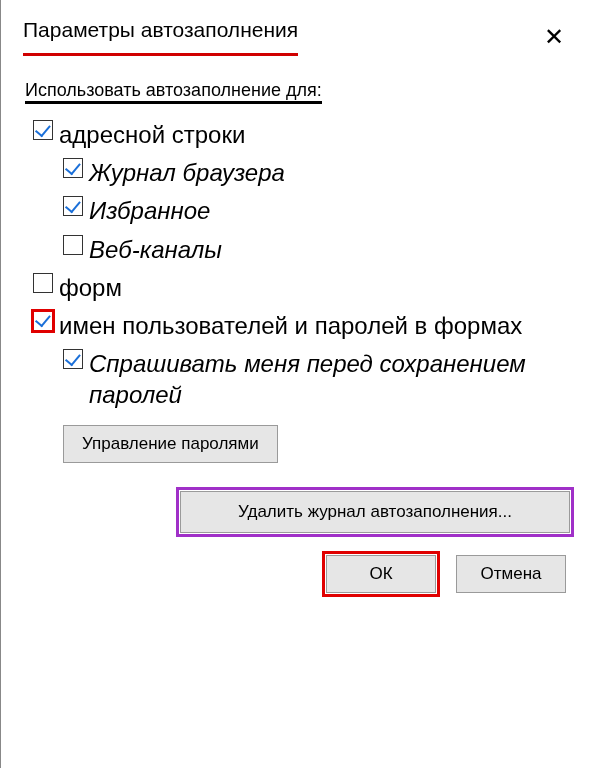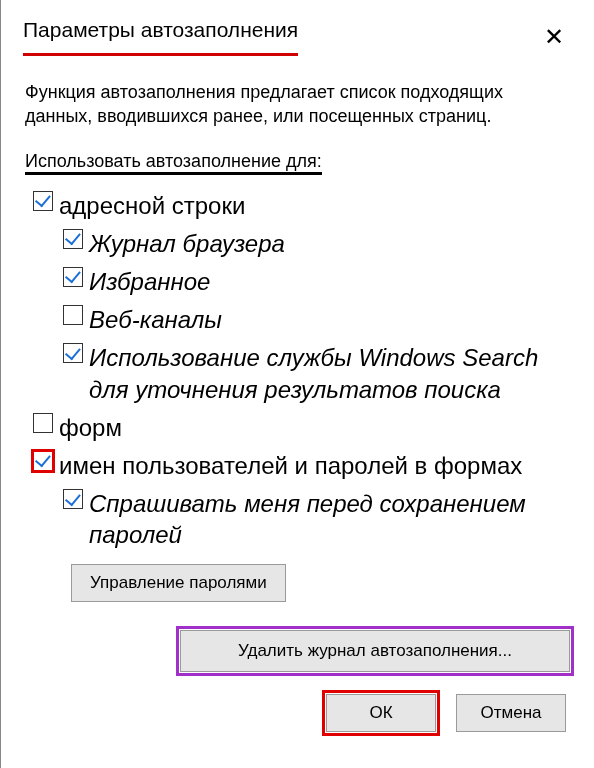--- a/index.html
+++ b/index.html
@@ -105,21 +105,21 @@
     background: #e6e6e6;
     border: 1px solid #9a9a9a;
     padding: 8px 18px;
     font-size: 17px;
     font-family: inherit;
     cursor: pointer;
     display: inline-block;
     text-align: center;
   }
   .manage-btn-wrap {
-    margin: 14px 0 0 38px;
+    margin: 14px 0 0 30px;
   }
   .big-btn-wrap {
     margin: 28px 0 0 0;
     display: flex;
     justify-content: flex-end;
   }
   .big-btn {
     width: 390px;
     padding: 10px 14px;
     box-sizing: border-box;
@@ -150,21 +150,20 @@
 
 <div class="dialog">
 
   <div class="titlebar">
     <span class="title-text">Параметры автозаполнения</span>
     <span class="close-btn">✕</span>
   </div>
 
   <div class="content">
 
-    <div class="description">Функция автозаполнения предлагает список подходящих данных, вводившихся ранее, или посещенных страниц.</div>
 
     <div><span class="section-label">Использовать автозаполнение для:</span></div>
 
     <div class="options">
 
       <div class="row indent-0">
         <span class="cb checked"></span>
         <span class="opt-label">адресной строки</span>
       </div>
 
@@ -176,24 +175,20 @@
       <div class="row indent-1">
         <span class="cb checked"></span>
         <span class="opt-label">Избранное</span>
       </div>
 
       <div class="row indent-1">
         <span class="cb"></span>
         <span class="opt-label">Веб-каналы</span>
       </div>
 
-      <div class="row indent-1">
-        <span class="cb checked"></span>
-        <span class="opt-label">Использование службы Windows Search для уточнения результатов поиска</span>
-      </div>
 
 
       <div class="row indent-0">
         <span class="cb"></span>
         <span class="opt-label">форм</span>
       </div>
 
       <div class="row indent-0">
         <span class="cb checked hl-red"></span>
         <span class="opt-label">имен пользователей и паролей в формах</span>

